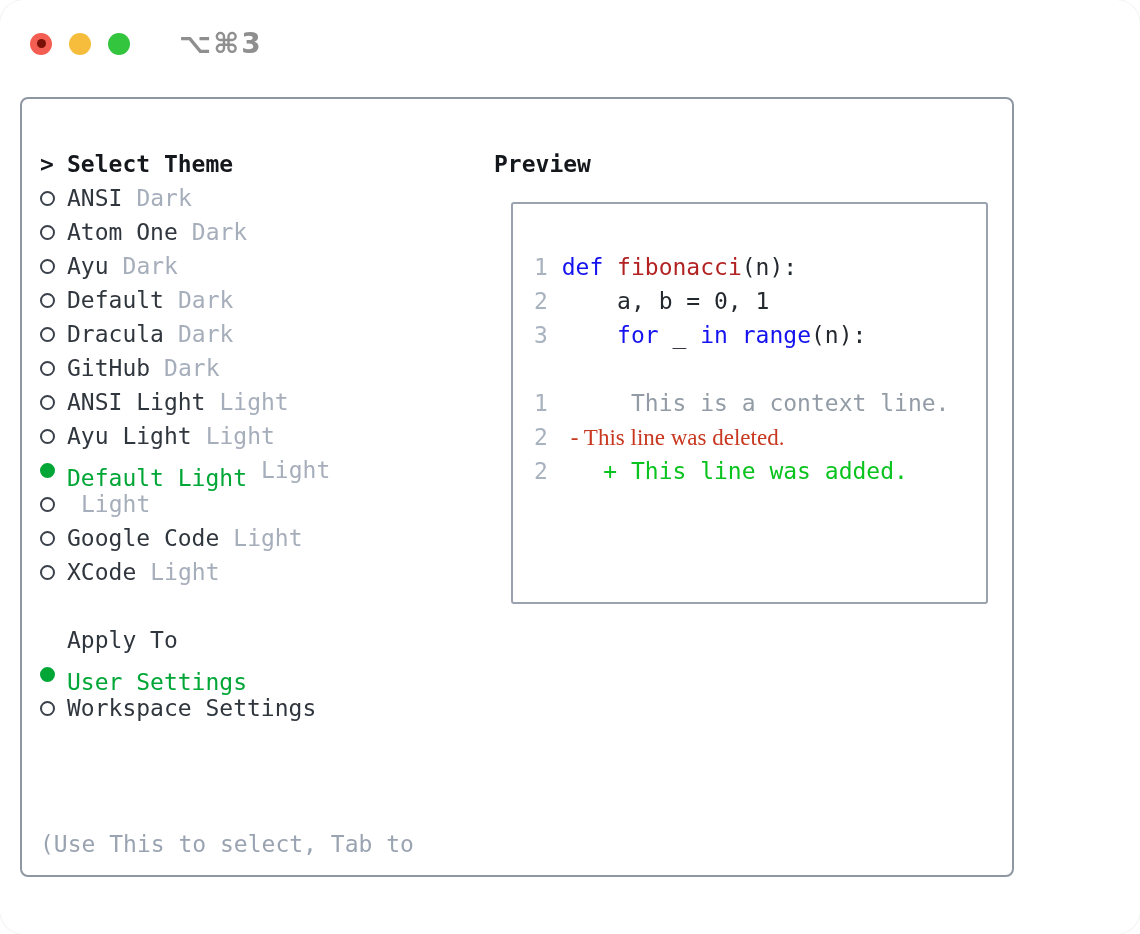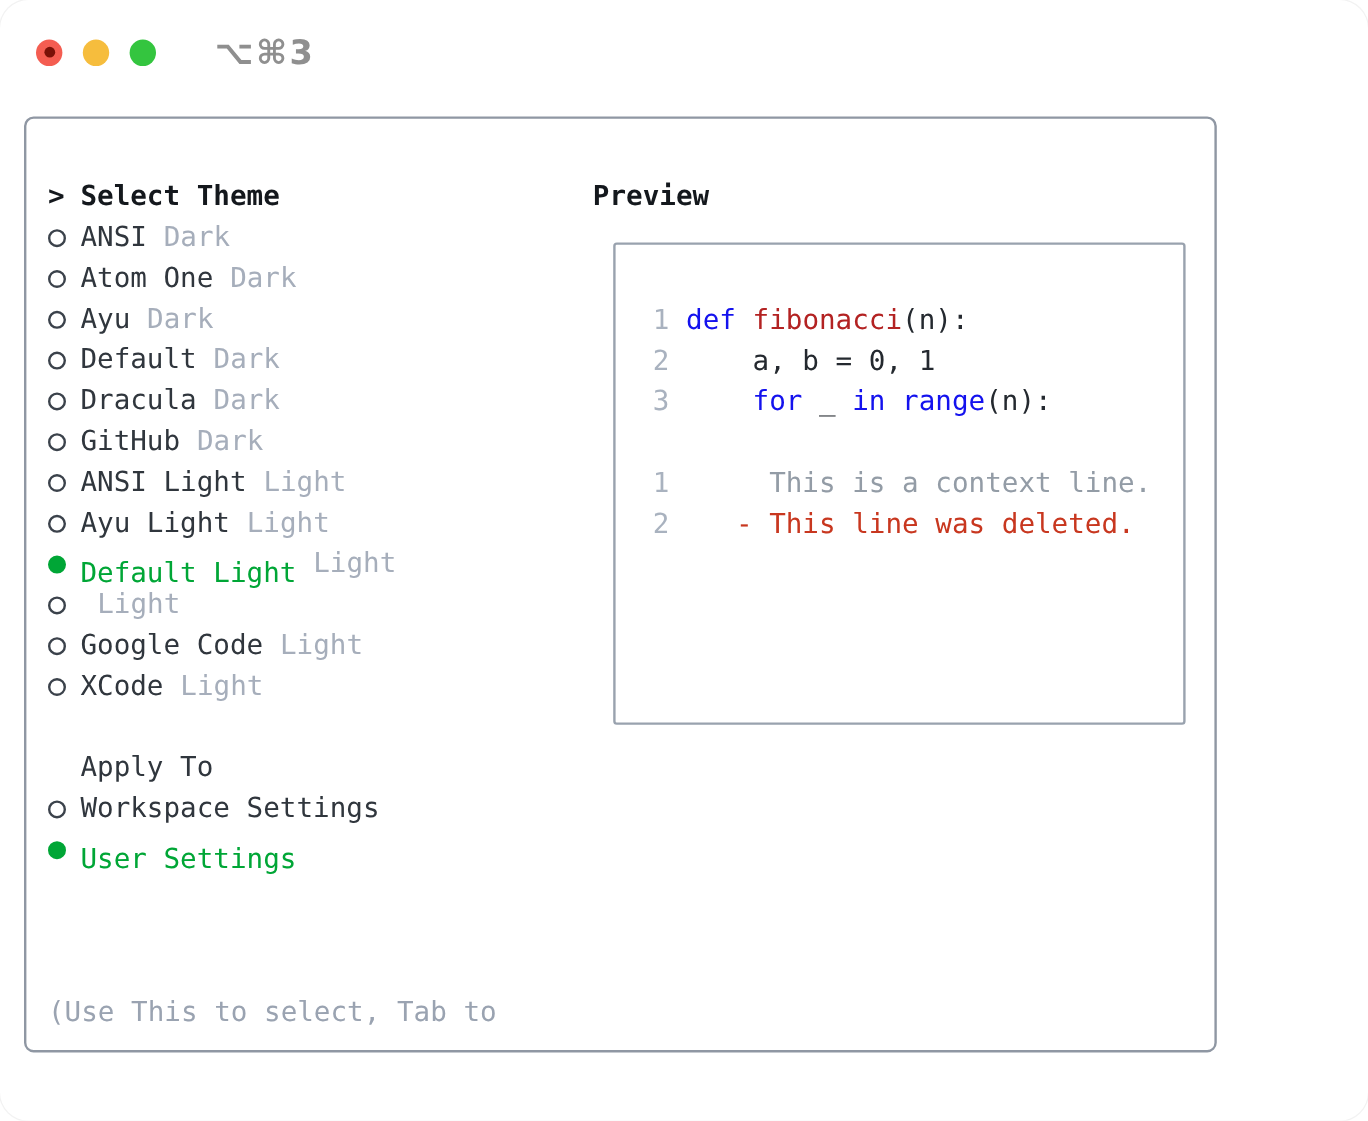--- a/index.html
+++ b/index.html
@@ -40,29 +40,29 @@
   .header-row { font-weight:bold; color:#14181d; }
   .prompt { font-weight:bold; color:#14181d; }
   .suffix { color:var(--muted); margin-left:14px; }
   .section-gap { height:34px; }
   .hint { color:var(--hint-gray); line-height:34px; margin-top:34px; white-space:pre; }
   
   .preview-title { position:absolute; left:472px; top:48px; font-size:23px; line-height:34px; font-weight:bold; color:#14181d; }
   .preview-box {
     position:absolute; left:489px; top:103px; width:477px; height:402px;
     border:2px solid var(--border-gray2); border-radius:3px; box-sizing:border-box;
-    padding:46px 0 0 31px; font-size:23px; line-height:34px; overflow:hidden;
+    padding:46px 0 0 21px; font-size:23px; line-height:34px; overflow:hidden;
   }
   .pline { white-space:pre; height:34px; }
   .tk-num { color:var(--num-gray); }
   .tk-kw  { color:var(--kw-blue); }
   .tk-fn  { color:var(--fn-red); }
   .tk-pl  { color:#24292f; }
   .tk-ctx { color:var(--ctx-gray);text-align:center; }
-  .tk-del { color:var(--del-red); }
+  .tk-del { color:var(--del-red);font-family:Liberation Serif, serif; }
   .tk-add { color:var(--add-green); }
 </style>
 </head>
 <body>
 
 <div class="window">
 
   <div class="titlebar">
     <span class="light light-red">
       <span class="light-inner-dot"></span>
@@ -96,37 +96,38 @@
         </div>
 
       <div class="section-gap"></div>
 
       <div class="row">
         <span class="marker"></span>
         <span>Apply To</span>
       </div>
 
       <div id="apply-list">
+          <div class="row selected"><span class="marker"><span class="radio"></span></span><span class="opt-name">User Settings</span></div>
           <div class="row"><span class="marker"><span class="radio"></span></span><span class="opt-name">Workspace Settings</span></div>
-          <div class="row selected"><span class="marker"><span class="radio"></span></span><span class="opt-name">User Settings</span></div>
         </div>
 
       <div class="hint">
         <div>(Use This to select, Tab to</div>
         <div>change focus)</div>
       </div>
     </div>
 
     <div class="preview-title">Preview</div>
 
     <div class="preview-box">
       <div id="preview-lines">
           <div class="pline"><span class="tk-num">1 </span><span class="tk-kw">def</span><span class="tk-pl"> </span><span class="tk-fn">fibonacci</span><span class="tk-pl">(n):</span></div>
           <div class="pline"><span class="tk-num">2 </span><span class="tk-pl">    a, b = 0, 1</span></div>
           <div class="pline"><span class="tk-num">3 </span><span class="tk-pl">    </span><span class="tk-kw">for</span><span class="tk-pl"> _ </span><span class="tk-kw">in</span><span class="tk-pl"> </span><span class="tk-kw">range</span><span class="tk-pl">(n):</span></div>
           <div class="pline">&nbsp;</div>
           <div class="pline"><span class="tk-num">1</span><span class="tk-ctx">      This is a context line.</span></div>
           <div class="pline"><span class="tk-num">2</span><span class="tk-del">    - This line was deleted.</span></div>
+          <div class="pline"><span class="tk-num">2</span><span class="tk-add">    + This line was added.</span></div>
         </div>
     </div>
 
   </div>
 </div>
 
 </body></html>

